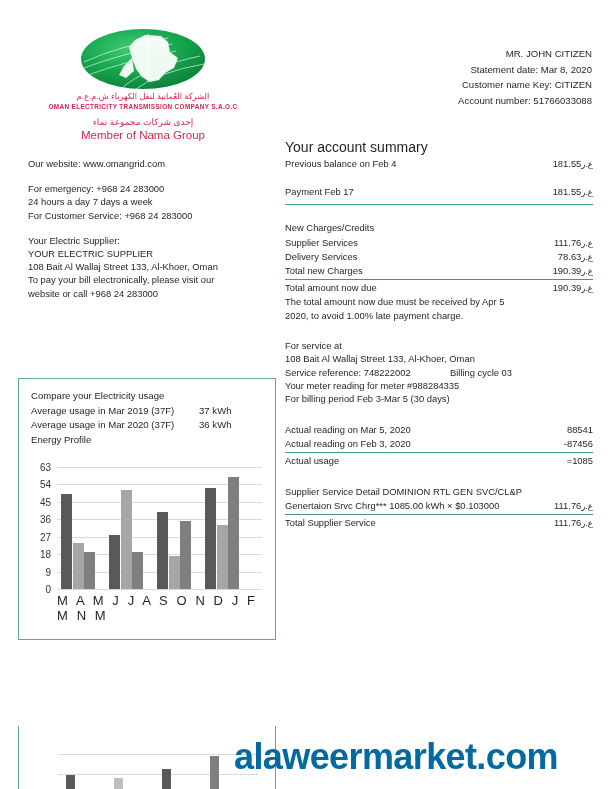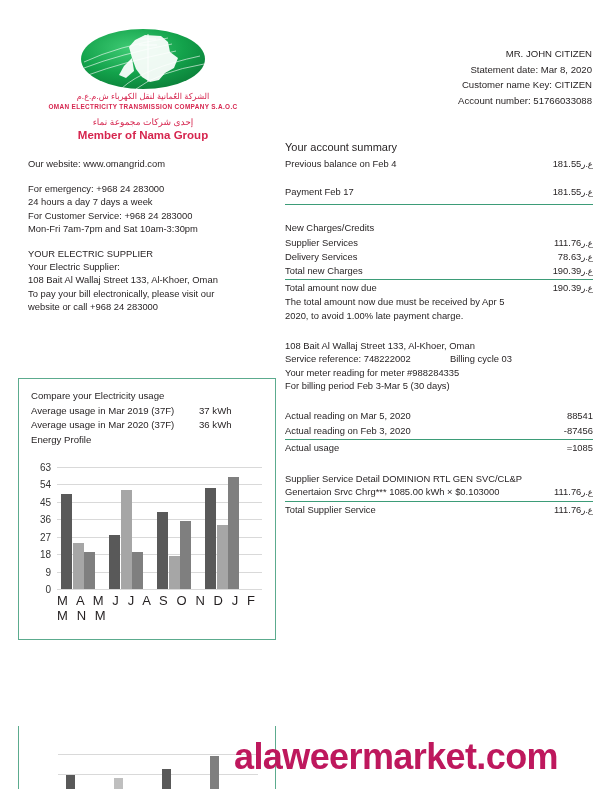--- a/index.html
+++ b/index.html
@@ -22,37 +22,37 @@
   }
   .logo-en-1{
     text-align:center;color:#d6264f;font-size:6.4px;font-weight:bold;
     letter-spacing:.35px;line-height:9px;
   }
   .logo-ar-2{
     text-align:center;color:#d6264f;font-size:9px;margin-top:5px;
     line-height:12px;direction:rtl;
   }
   .logo-en-2{
-    text-align:center;color:#d6264f;font-size:11.5px;font-weight:bold;
+    text-align:center;color:#d6264f;font-size:11.5px;font-weight:normal;
     line-height:14px;
   }
 
   
   .left-info{position:absolute;left:28px;top:157px;width:250px;font-size:9.4px;line-height:13.2px;}
   .left-info .blk{margin-bottom:12px;}
   .left-info .blk:last-child{margin-bottom:0;}
   .left-info div{white-space:nowrap;}
 
   
   .cust{position:absolute;right:18px;top:46px;text-align:right;font-size:9.6px;line-height:15.6px;}
   .cust div{white-space:nowrap;}
 
   
   .summary{position:absolute;left:285px;top:139px;width:308px;font-size:9.4px;}
-  .sum-title{font-size:11px;line-height:17px;margin-bottom:1px;}
+  .sum-title{font-size:14px;line-height:17px;margin-bottom:1px;}
   .row{display:flex;justify-content:space-between;align-items:baseline;line-height:14.2px;white-space:nowrap;}
   .row .lbl{}
   .row .amt{font-weight:normal;}
   .cur{font-size:8.6px;}
   .gap-md{height:14px;}
   .gap-lg{height:17px;}
   .hr{border-top:1.3px solid #3d9c78;margin:5px 0 7px 0;}
   .hr2{border-top:1.1px solid #3d9c78;margin:1px 0 1px 0;}
   .note{line-height:13.2px;}
   .svc-line{line-height:13.4px;white-space:nowrap;}
@@ -81,21 +81,21 @@
   
   .chart2{position:absolute;left:18px;top:726px;width:258px;height:63px;overflow:hidden;}
   .c2-frame{position:absolute;left:0;top:0;width:258px;height:63px;border-left:1.4px solid #5cab8e;border-right:1.4px solid #5cab8e;box-sizing:border-box;}
   .c2-plot{position:absolute;left:40px;top:8px;width:200px;height:60px;}
   .c2-grid{position:absolute;left:0;right:0;border-top:1px solid #d9d9d9;}
   .c2-bar{position:absolute;bottom:0;width:9px;}
 
   
   .watermark{
     position:absolute;left:234px;top:736px;
-    font-size:36px;font-weight:bold;color:#be185d;
+    font-size:36px;font-weight:bold;color:#0369a1;
     letter-spacing:-0.6px;white-space:nowrap;
   }
 </style>
 </head>
 <body>
 
 <div class="page">
 
   <div class="logo-wrap">
     <svg class="logo-mark" viewBox="0 0 250 62">
@@ -130,25 +130,24 @@
   </div>
 
   <div class="left-info">
     <div class="blk">
       <div>Our website: www.omangrid.com</div>
     </div>
     <div class="blk">
       <div>For emergency: +968 24 283000</div>
       <div>24 hours a day 7 days a week</div>
       <div>For Customer Service: +968 24 283000</div>
-      <div>Mon-Fri 7am-7pm and Sat 10am-3:30pm</div>
     </div>
     <div class="blk">
+      <div>Your Electric Supplier:</div>
       <div>YOUR ELECTRIC SUPPLIER</div>
-      <div>Your Electric Supplier:</div>
       <div>108 Bait Al Wallaj Street 133, Al-Khoer, Oman</div>
       <div>To pay your bill electronically, please visit our</div>
       <div>website or call +968 24 283000</div>
     </div>
   </div>
 
   <div class="cust">
     <div>MR. JOHN CITIZEN</div>
     <div>Statement date: Mar 8, 2020</div>
     <div>Customer name Key: CITIZEN</div>
@@ -199,20 +198,21 @@
     <div class="row">
       <span class="lbl">Total amount now due</span>
       <span class="amt"><span class="cur">ع.ر</span><span>190.39</span></span>
     </div>
 
     <div class="note">The total amount now due must be received by Apr 5</div>
     <div class="note">2020, to avoid 1.00% late payment charge.</div>
 
     <div class="gap-lg"></div>
 
+    <div class="svc-line">For service at</div>
     <div class="svc-line">108 Bait Al Wallaj Street 133, Al-Khoer, Oman</div>
     <div class="svc-ref">
       <span class="a">Service reference: 748222002</span>
       <span>Billing cycle 03</span>
     </div>
     <div class="svc-line">Your meter reading for meter #988284335</div>
     <div class="svc-line">For billing period Feb 3-Mar 5 (30 days)</div>
 
     <div class="gap-lg"></div>
 

